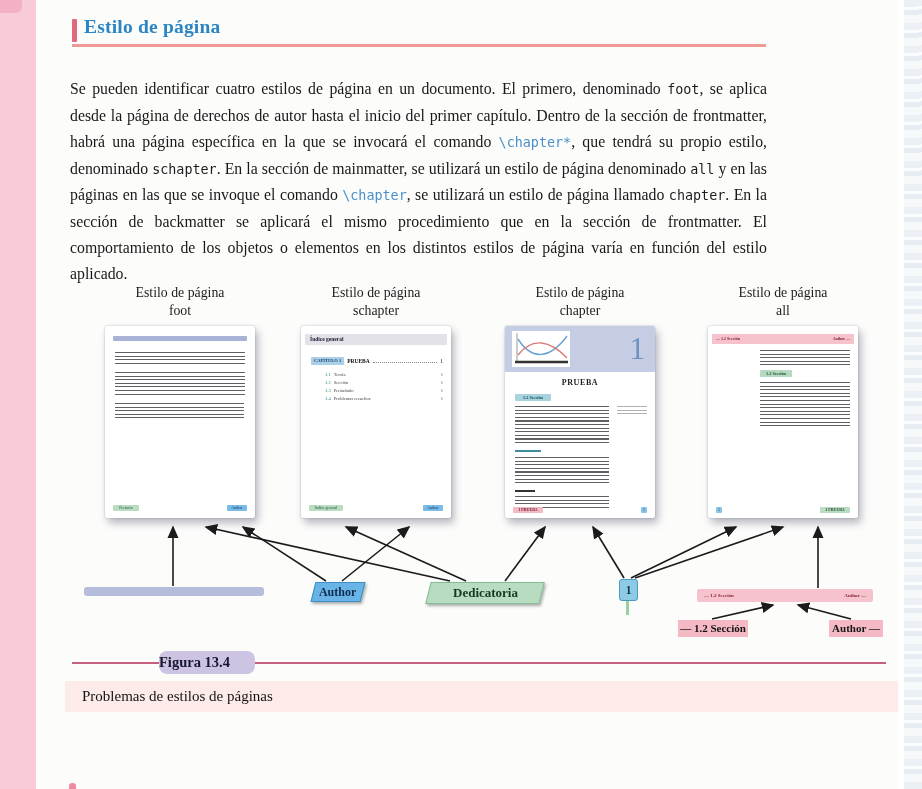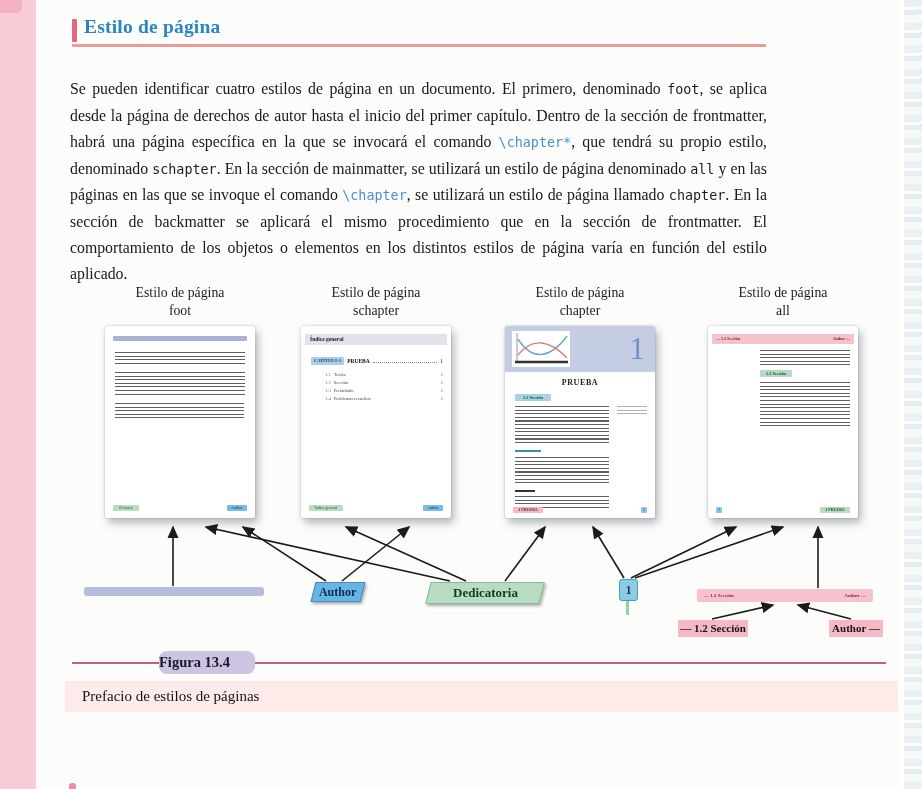--- a/index.html
+++ b/index.html
@@ -232,17 +232,17 @@
   <div class="pink-bar">
     <span>— 1.2 Sección</span>
     <span>Author —</span>
   </div>
   <div class="pink-box box-seccion">— 1.2 Sección</div>
   <div class="pink-box box-author">Author —</div>
 
   <div class="figura-line"></div>
   <div class="figura-chip">Figura 13.4</div>
   <div class="caption-bar">
-    <span>Prefacio de estilos de páginas</span>
+    <span>Problemas de estilos de páginas</span>
   </div>
   <div class="bottom-nub"></div>
 
 </div>
 
 </body></html>

